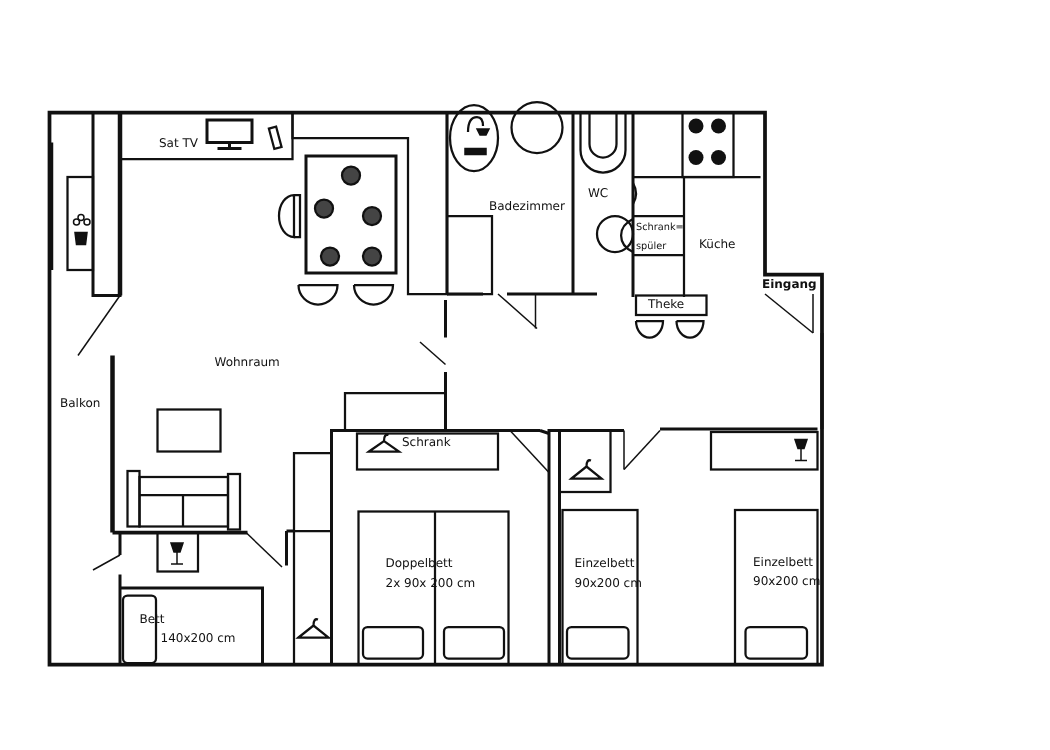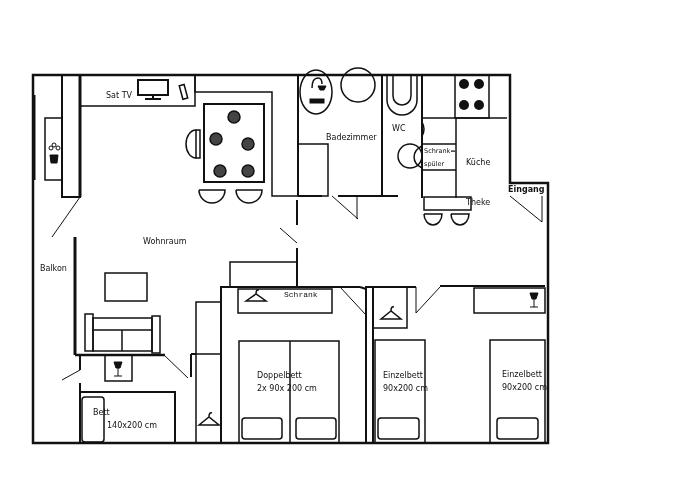--- a/index.html
+++ b/index.html
@@ -162,24 +162,24 @@
   </g>
 </svg>
 
 <div class="lbl" style="left:106px;top:91px;">Sat TV</div>
 <div class="lbl" style="left:298px;top:133px;margin-left:28px;">Badezimmer</div>
 <div class="lbl" style="left:392px;top:124px;">WC</div>
 <div class="lbl s" style="left:424px;top:148px;">Schrank=</div>
 <div class="lbl s" style="left:424px;top:161px;">spüler</div>
 <div class="lbl" style="left:466px;top:158px;text-align:center;">Küche</div>
 <div class="lbl b" style="left:508px;top:185px;">Eingang</div>
-<div class="lbl" style="left:432px;top:198px;margin-left:34px;">Theke</div>
+<div class="lbl" style="left:432px;top:198px;">Theke</div>
 <div class="lbl" style="left:131px;top:237px;margin-left:12px;">Wohnraum</div>
 <div class="lbl" style="left:40px;top:264px;">Balkon</div>
-<div class="lbl" style="left:284px;top:290px;font-family:Liberation Mono, monospace;">Schrank</div>
+<div class="lbl" style="left:268px;top:290px;">Schrank</div>
 <div class="lbl" style="left:257px;top:371px;">Doppelbett</div>
 <div class="lbl" style="left:257px;top:384px;">2x 90x 200 cm</div>
 <div class="lbl" style="left:383px;top:371px;">Einzelbett</div>
 <div class="lbl" style="left:383px;top:384px;">90x200 cm</div>
 <div class="lbl" style="left:502px;top:370px;">Einzelbett</div>
 <div class="lbl" style="left:502px;top:383px;">90x200 cm</div>
 <div class="lbl" style="left:93px;top:408px;">Bett</div>
 <div class="lbl" style="left:107px;top:421px;">140x200 cm</div>
 
 </body></html>

